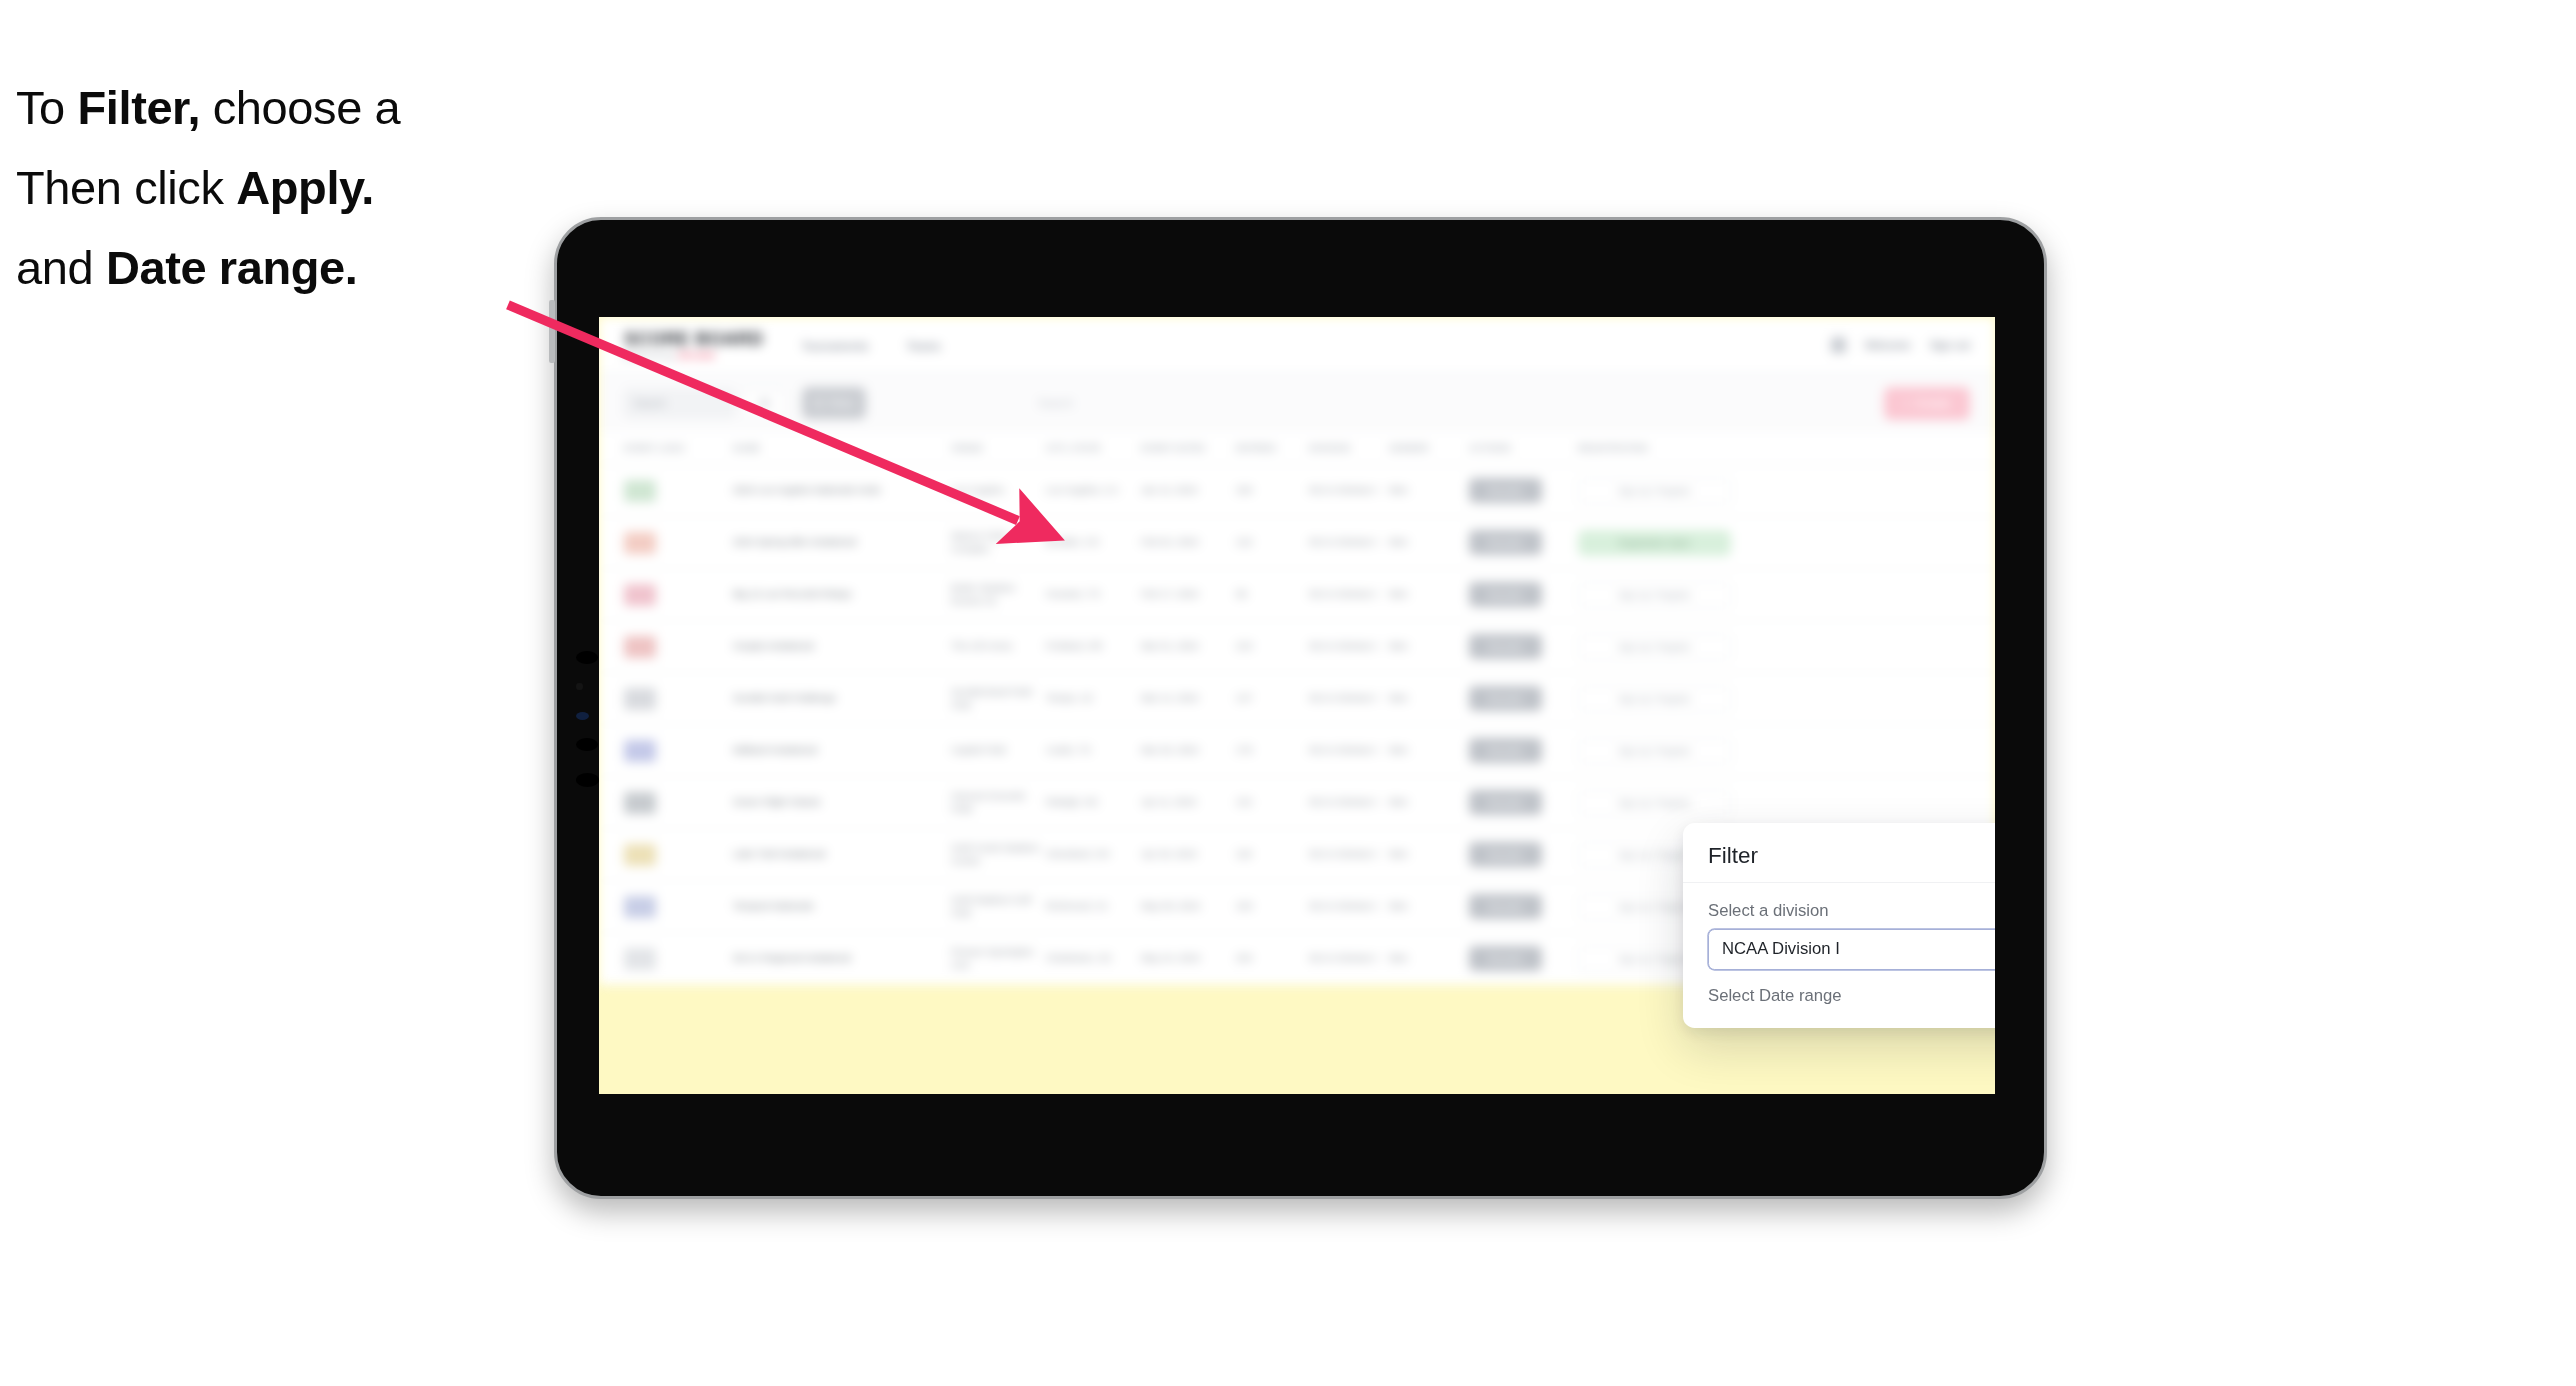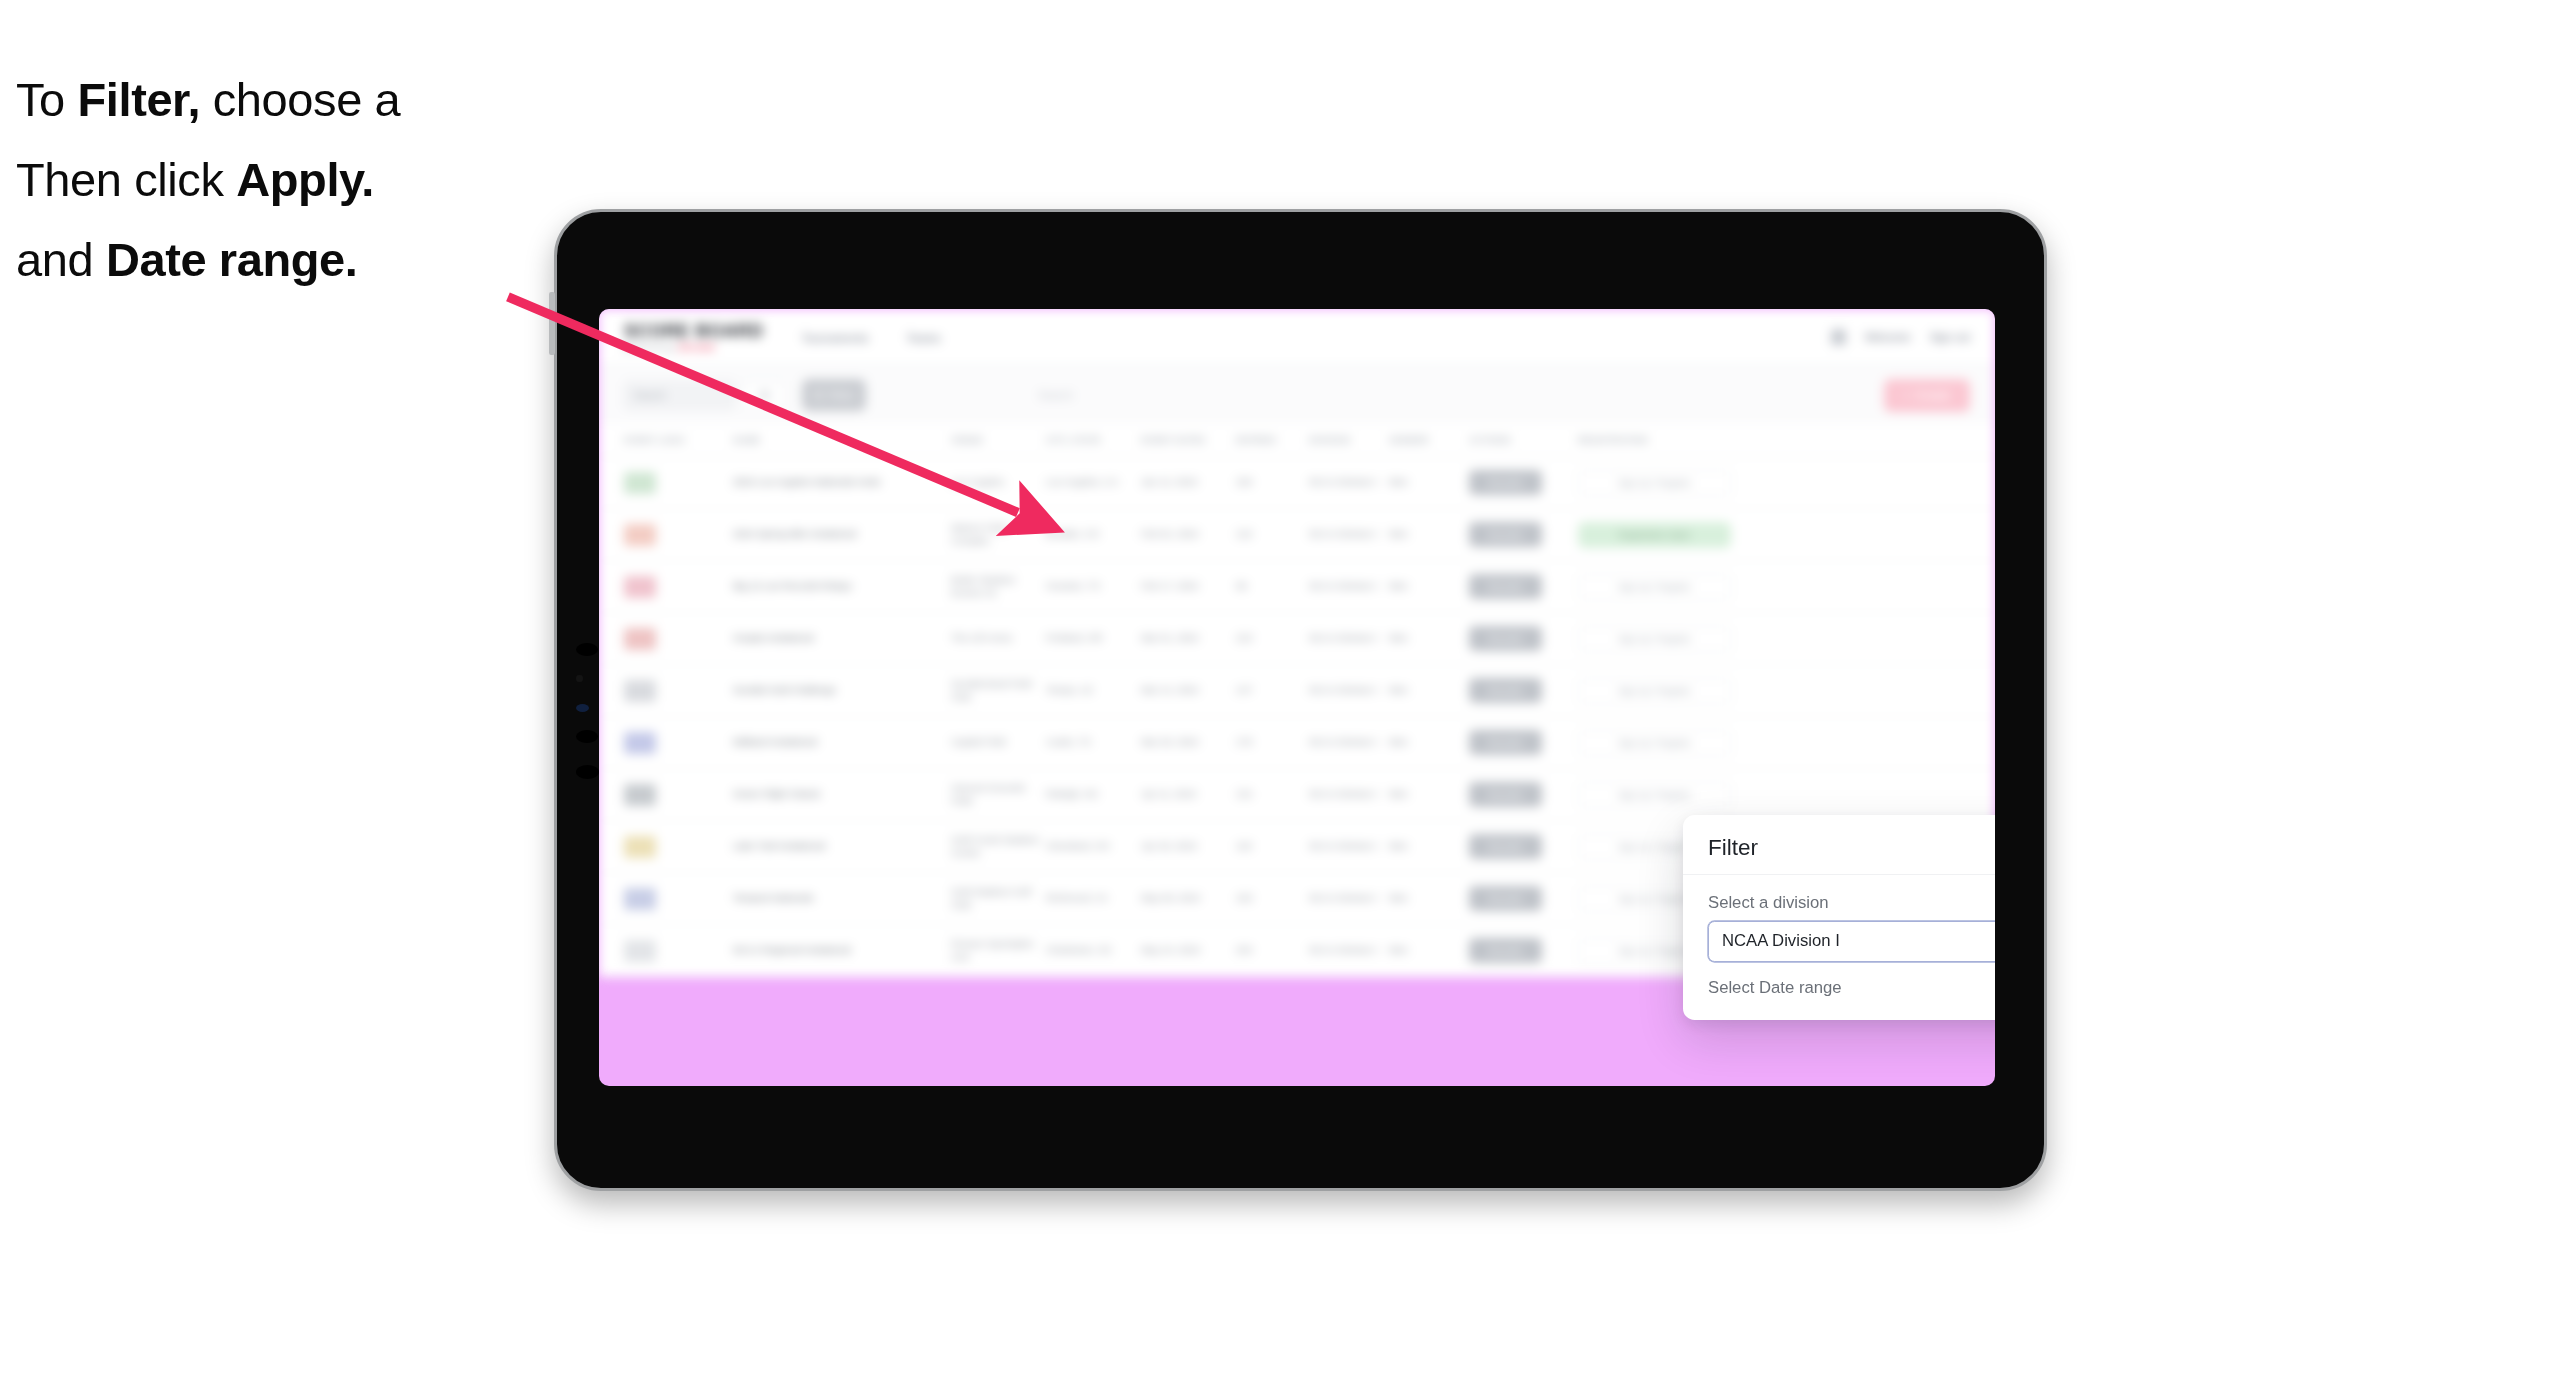--- a/index.html
+++ b/index.html
@@ -10,20 +10,21 @@
     background: #ffffff;
     font-family: "Liberation Sans", sans-serif;
     overflow: hidden;
   }
 
   #stage {
     position: relative;
     width: 2576px;
     height: 1042px;
     background: #ffffff;
+    margin-top: 8px;
   }
 
   
   #caption {
     position: absolute;
     left: 16px;
     top: 60px;
     width: 538px;
     font-size: 47px;
     line-height: 80px;
@@ -68,23 +69,22 @@
   #cam4 { top: 518px; width: 22px; height: 13px; }
   #cam5 { top: 553px; width: 23px; height: 14px; }
 
   
   #screen {
     position: absolute;
     left: 42px;
     top: 97px;
     width: 1396px;
     height: 777px;
-    background: #f0abfc;
+    background: #fef9c3;
     overflow: hidden;
-    border-radius: 10px;
   }
   
   #app {
     position: absolute;
     inset: 0;
     filter: blur(5.1px);
     -webkit-filter: blur(5.1px);
   }
 
   

